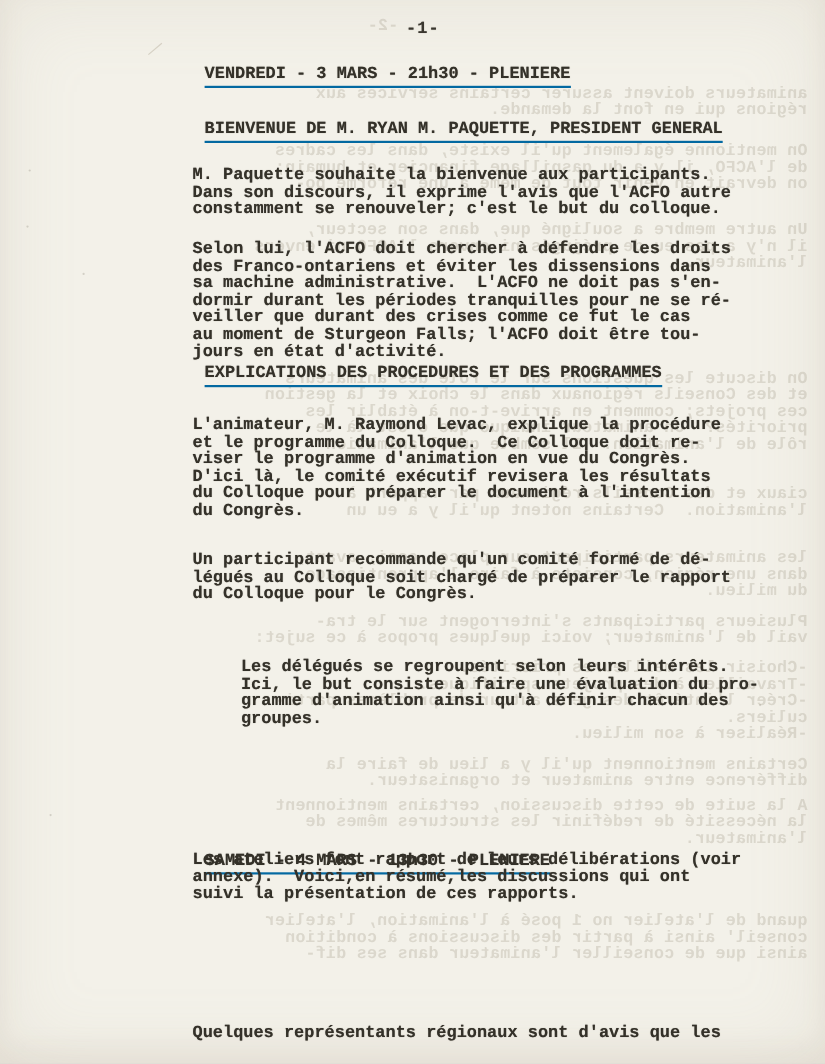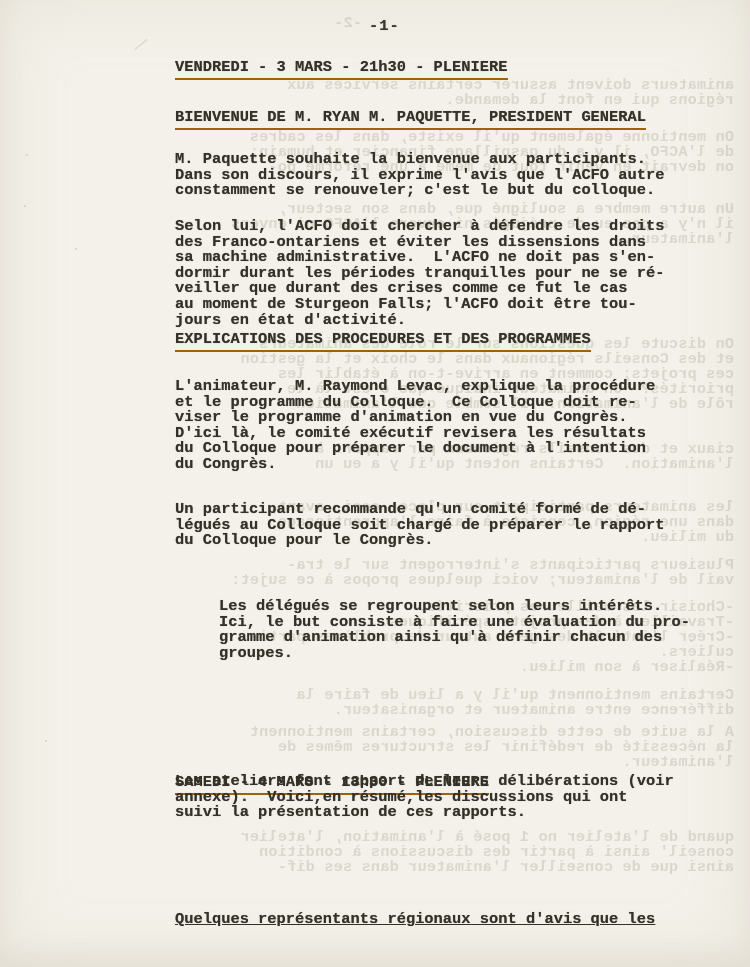--- a/index.html
+++ b/index.html
@@ -34,22 +34,23 @@
     left:175px;
     color:#343129;
     font-size:15.4px;
     line-height:15.6px;
     font-weight:bold;
     white-space:pre;
     text-shadow:0 0 0.7px rgba(52,49,41,0.65);
   }
   .heading span{
     display:inline-block;
-    border-bottom:2px solid #a16207;
+    border-bottom:2px solid #0369a1;
     padding-bottom:2px;
+    margin-left:11px;
   }
   .pagenum{
     position:absolute;
     top:17px;left:369px;
     color:#3a372f;
     font-size:15.4px;
     font-weight:bold;
     letter-spacing:1px;
     text-shadow:0 0 0.7px rgba(52,49,41,0.6);
   }
@@ -141,15 +142,15 @@
 
   <div class="tw" style="top:599px;margin-left:44px;">Les délégués se regroupent selon leurs intérêts.
 Ici, le but consiste à faire une évaluation du pro-
 gramme d'animation ainsi qu'à définir chacun des
 groupes.</div>
 
   <div class="tw heading" style="top:775px;"><span>SAMEDI - 4 MARS - 13h30 - PLENIERE</span></div>
   <div class="tw" style="top:774px;">Les ateliers font rapport de leurs délibérations (voir
 annexe).  Voici,en résumé,les discussions qui ont
 suivi la présentation de ces rapports.</div>
-  <div class="tw" style="top:912px;text-decoration:underline;">Quelques représentants régionaux sont d'avis que les</div>
+  <div class="tw" style="top:932px;">Quelques représentants régionaux sont d'avis que les</div>
 
 </div>
 
 </body></html>

